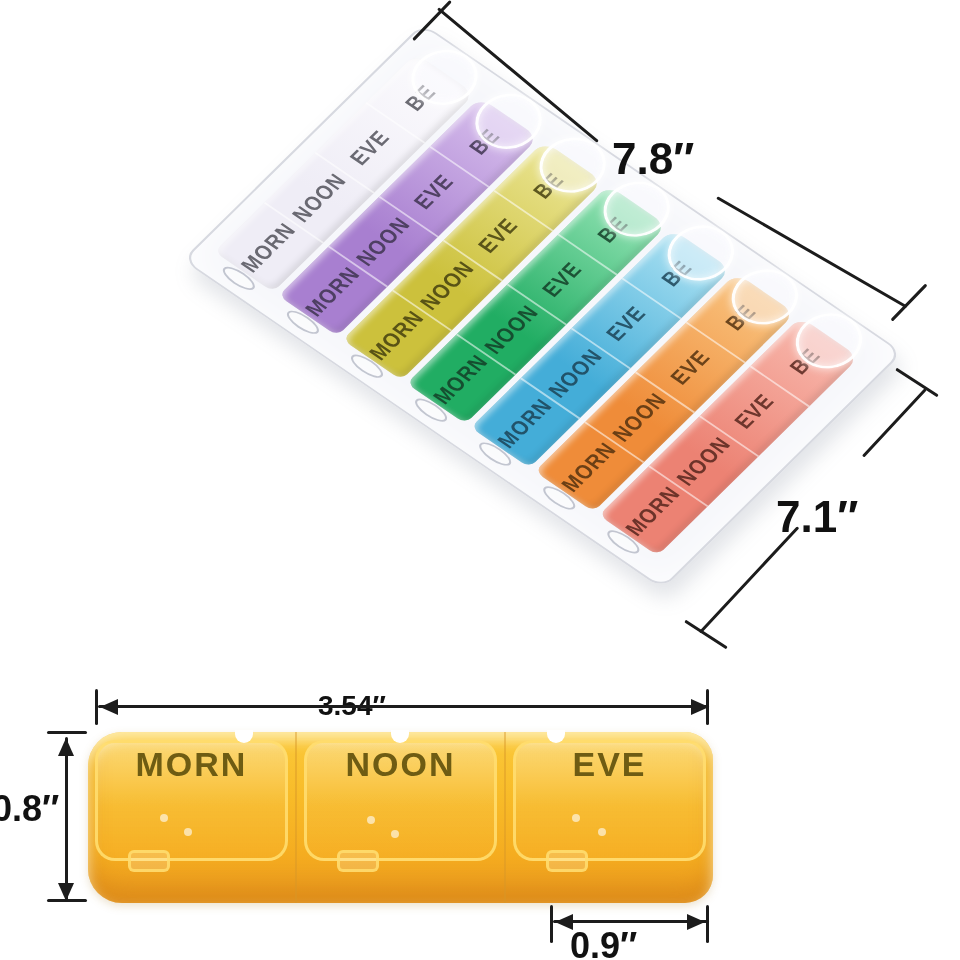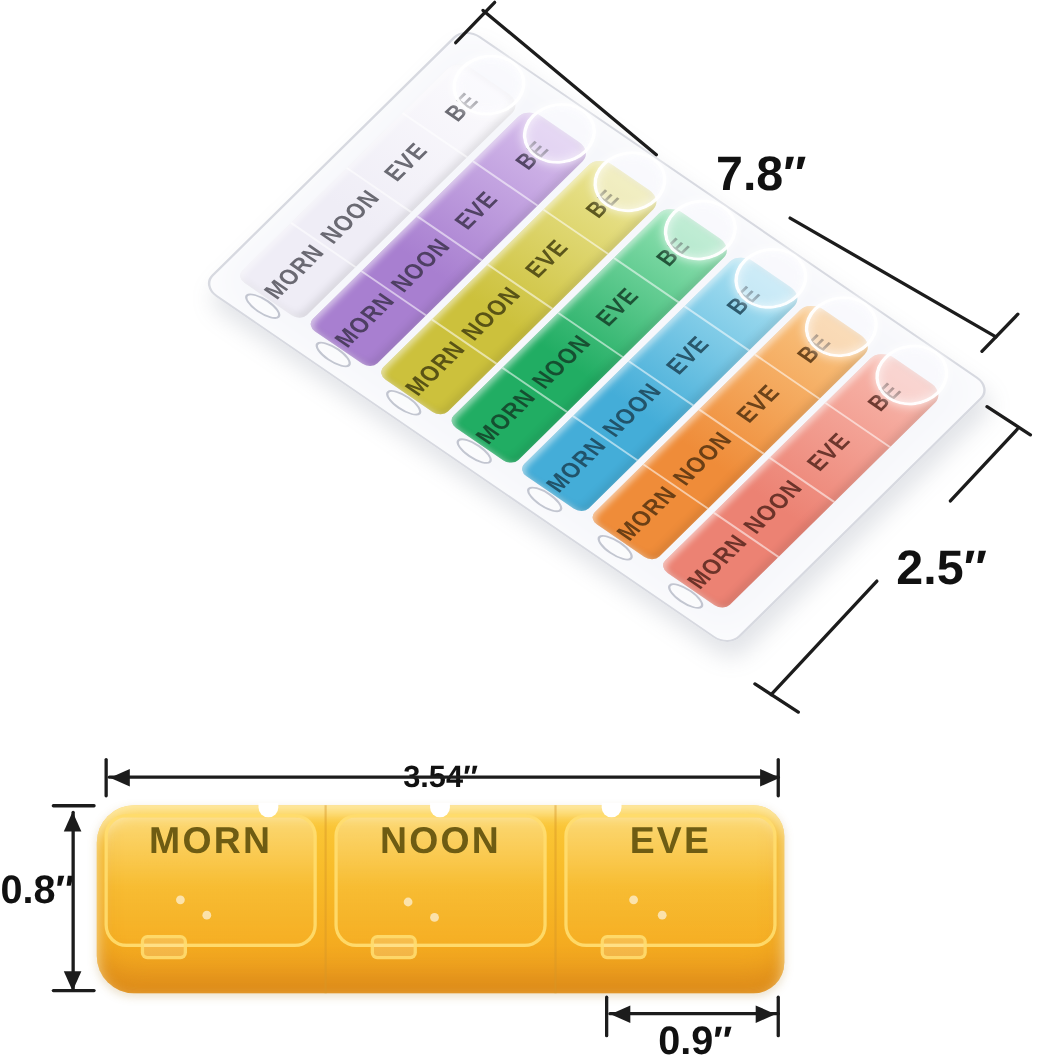--- a/index.html
+++ b/index.html
@@ -5,21 +5,21 @@
   html,body{margin:0;padding:0;background:#ffffff;}
   #stage{
     position:relative;width:960px;height:960px;background:#ffffff;overflow:hidden;
     font-family:"Liberation Sans", sans-serif;
     --line:#1c1c1c;
   }
   
   .dim-seg{position:absolute;height:3px;background:var(--line);transform-origin:0 50%;border-radius:2px;}
   .dim-tick{position:absolute;height:3px;background:var(--line);transform-origin:50% 50%;border-radius:2px;}
   .dim-vtick{position:absolute;width:3px;background:var(--line);border-radius:2px;}
-  .dim-text{position:absolute;font-weight:bold;color:#111;text-align:center;line-height:1.05;}
+  .dim-text{position:absolute;font-weight:bold;color:#111;line-height:1.05;}
   .t44{font-size:44px;} .t42{font-size:28px;margin-top:38px;} .t36{font-size:36px;}
   .arr{position:absolute;width:0;height:0;}
   .arr-left{border-top:8px solid transparent;border-bottom:8px solid transparent;border-right:18px solid var(--line);}
   .arr-right{border-top:8px solid transparent;border-bottom:8px solid transparent;border-left:18px solid var(--line);}
   .arr-up{border-left:8px solid transparent;border-right:8px solid transparent;border-bottom:18px solid var(--line);}
   .arr-down{border-left:8px solid transparent;border-right:8px solid transparent;border-top:18px solid var(--line);}
 
   
   .case{
     position:absolute;left:0;top:0;width:366px;height:536px;
@@ -205,21 +205,21 @@
   </div>
 
   <div class="dim-tick" style="left:405px;top:19px;width:54px;transform:rotate(-46deg);"></div>
   <div class="dim-seg" style="left:438px;top:7px;width:208px;transform:rotate(39.8deg);"></div>
   <div class="dim-text t44" style="left:612px;top:136px;width:160px;">7.8″</div>
   <div class="dim-seg" style="left:717px;top:196px;width:219px;transform:rotate(30deg);"></div>
   <div class="dim-tick" style="left:884px;top:301px;width:50px;transform:rotate(-46deg);"></div>
 
   <div class="dim-tick" style="left:892px;top:381px;width:50px;transform:rotate(33deg);"></div>
   <div class="dim-seg" style="left:863px;top:455px;width:92px;transform:rotate(-47deg);"></div>
-  <div class="dim-text t44" style="left:776px;top:494px;width:160px;">2.5″</div>
+  <div class="dim-text t44" style="left:776px;top:494px;width:160px;">7.1″</div>
   <div class="dim-seg" style="left:700px;top:631px;width:144px;transform:rotate(-47deg);"></div>
   <div class="dim-tick" style="left:681px;top:633px;width:50px;transform:rotate(33deg);"></div>
 
   <div class="strip-single">
     <div class="cellY">
       <div class="lid"></div>
       <div class="labelY">MORN</div>
       <div class="dotY" style="left:72px;top:82px;"></div>
       <div class="dotY" style="left:96px;top:96px;"></div>
     </div>

